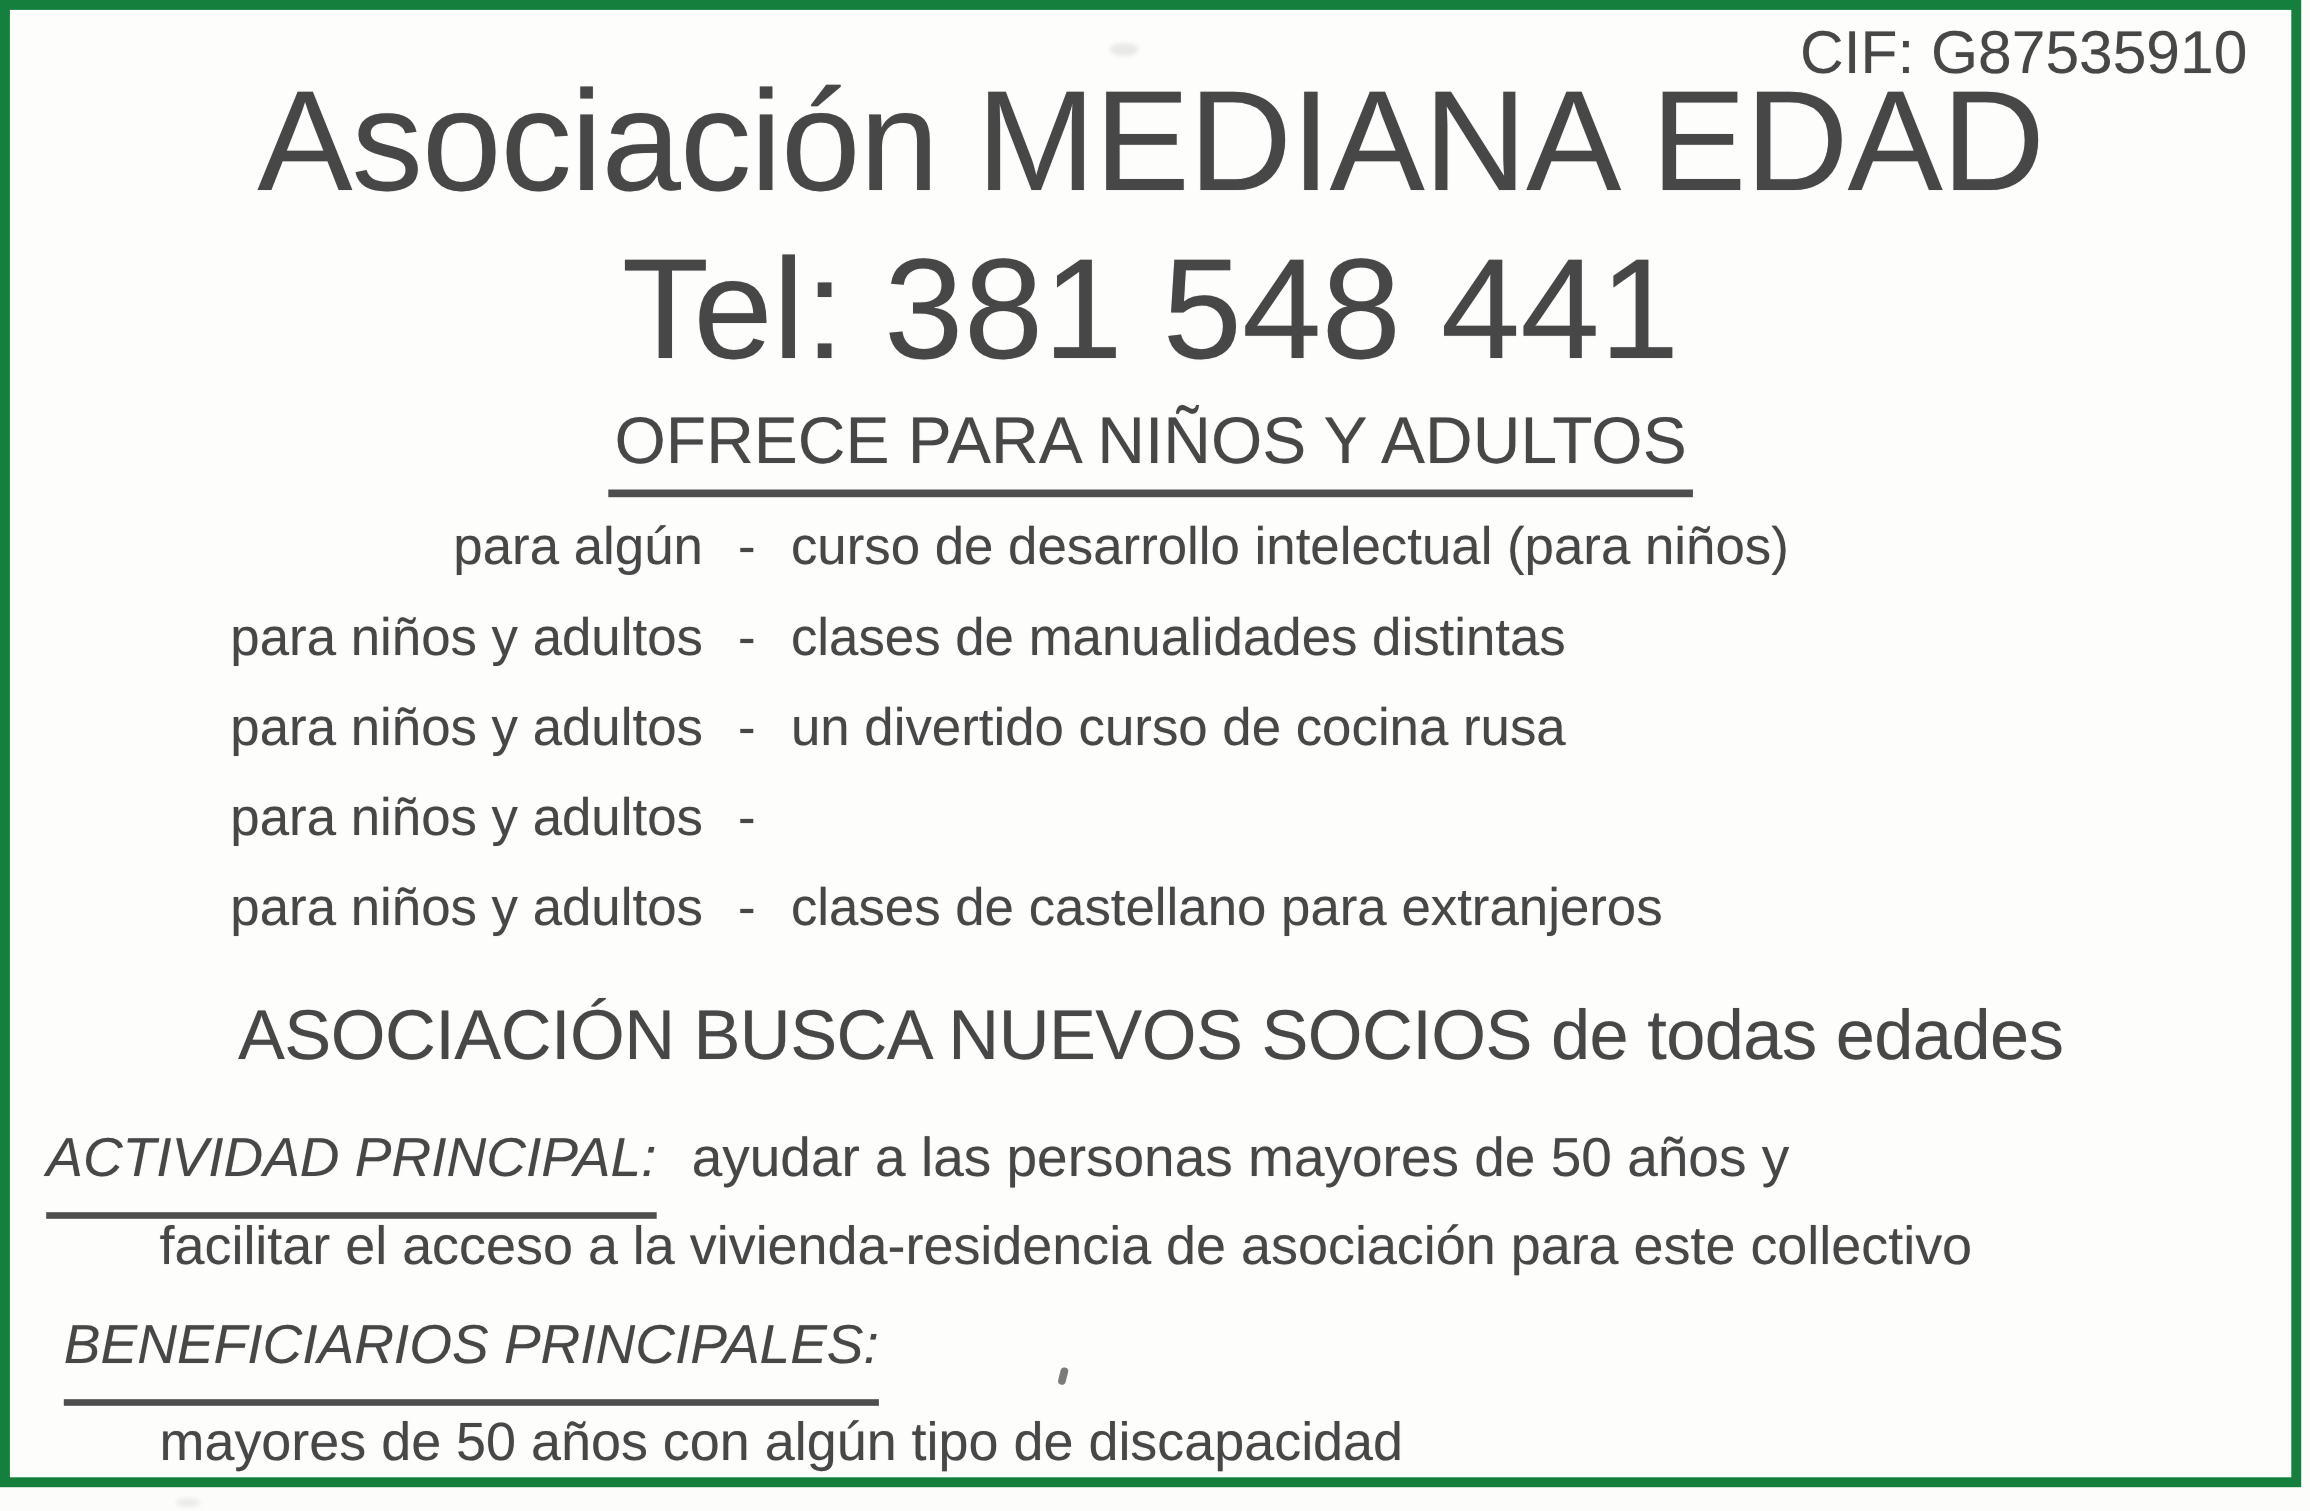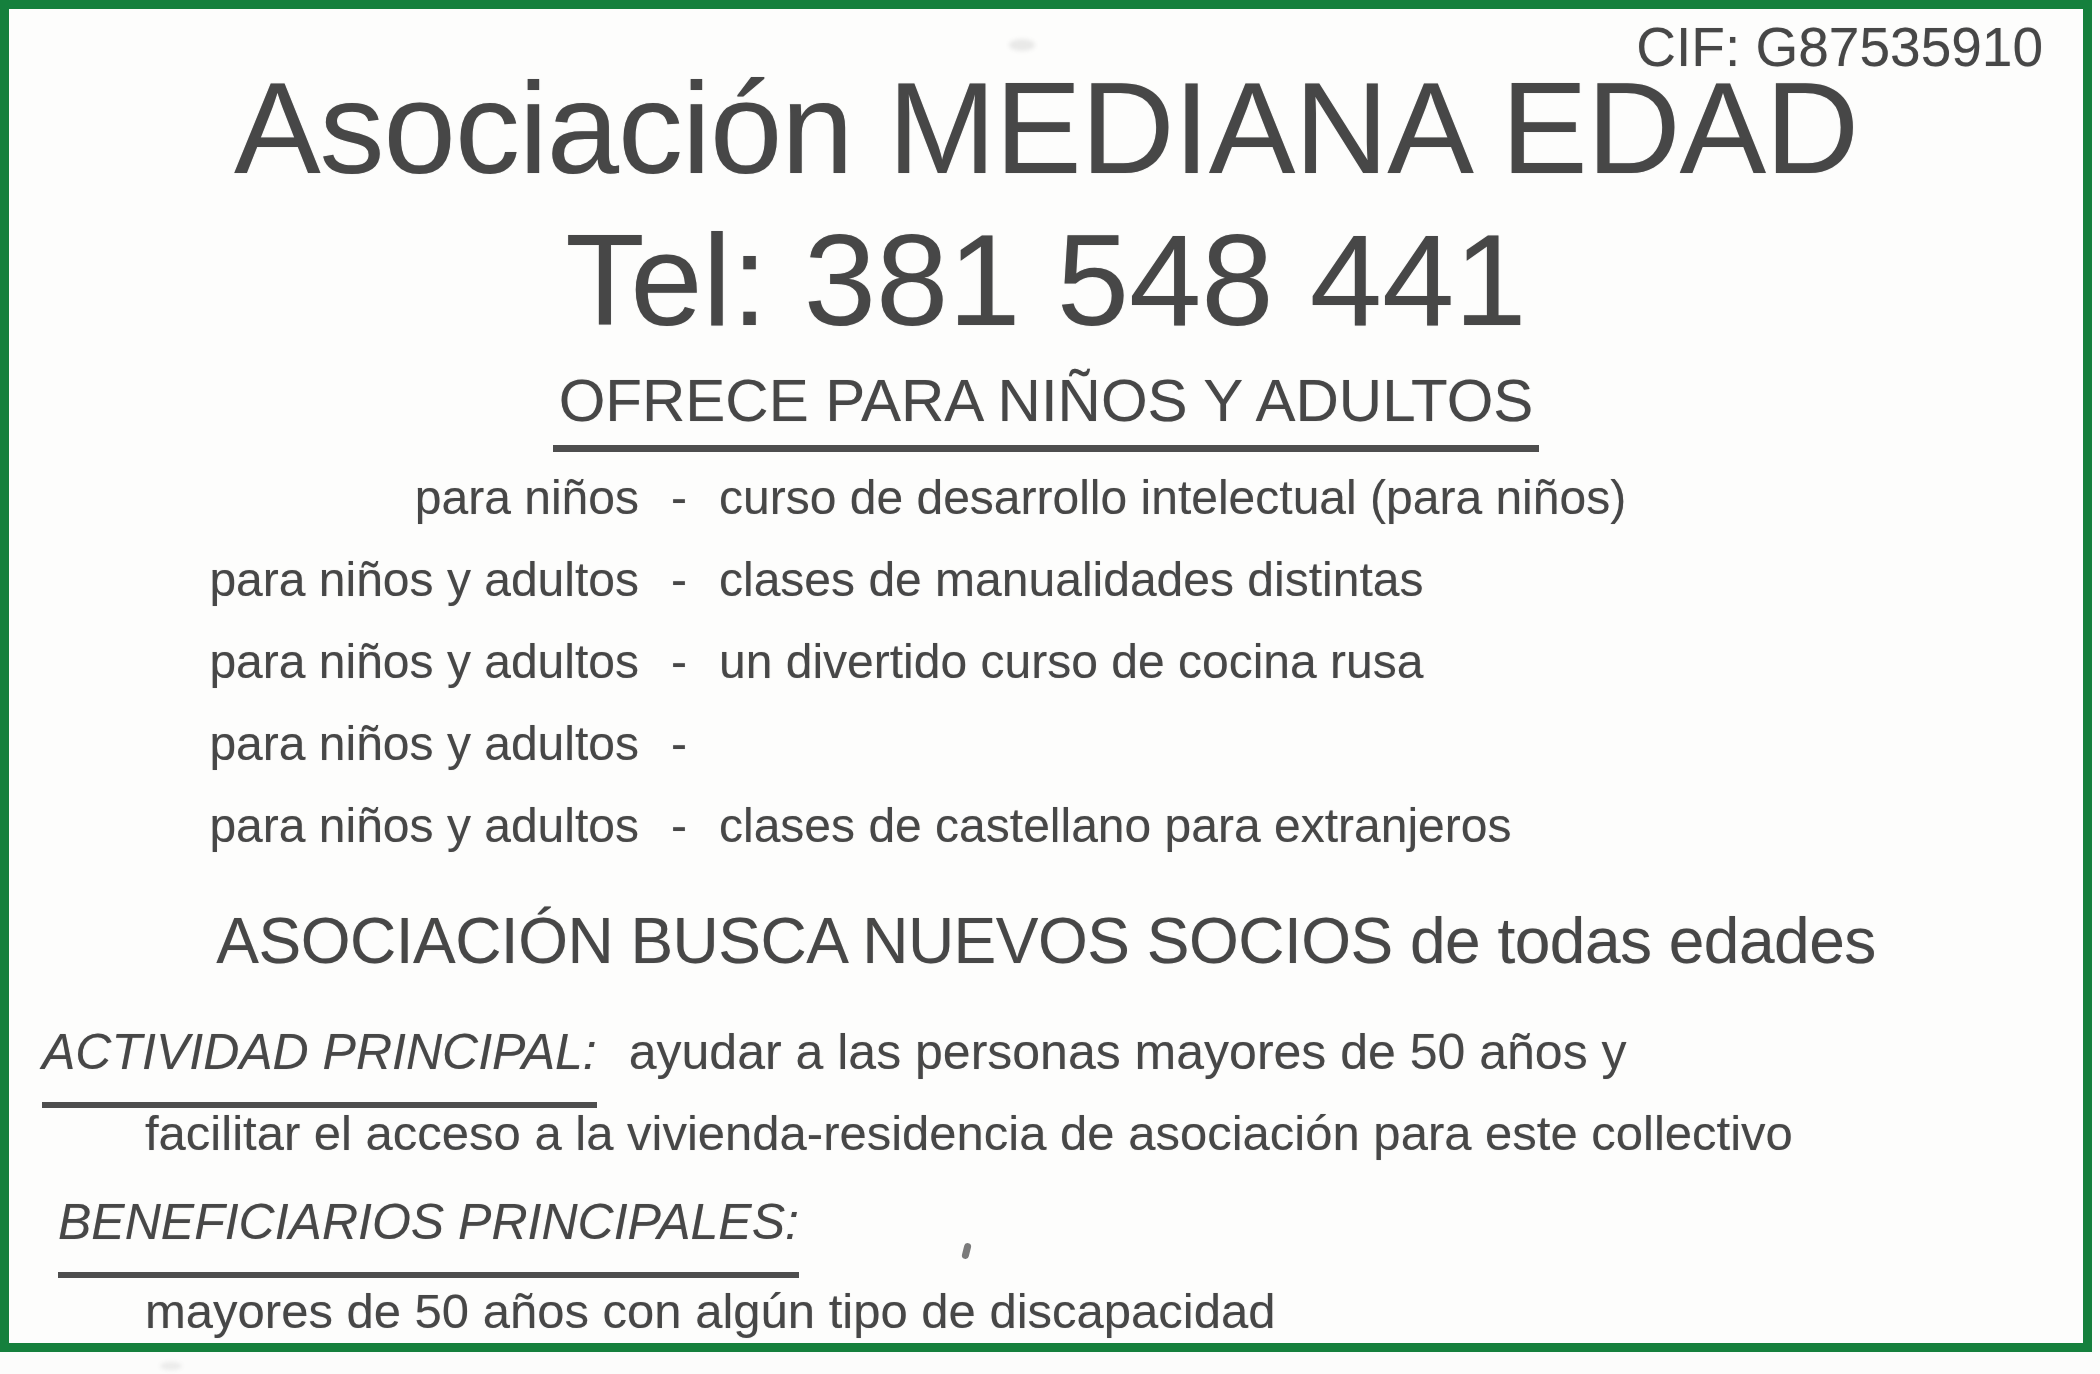--- a/index.html
+++ b/index.html
@@ -78,21 +78,21 @@
     <h1 class="title ink">Asociación MEDIANA EDAD</h1>
 
     <div class="phone ink">Tel: 381 548 441</div>
 
     <div class="offers-heading-wrap">
       <span class="offers-heading ink">OFRECE PARA NIÑOS Y ADULTOS</span>
     </div>
 
     <div class="offers">
       <div class="offer-row ink">
-        <span class="offer-aud">para niños</span>
+        <span class="offer-aud">para algún</span>
         <span class="offer-sep">-</span>
         <span class="offer-desc">curso de desarrollo intelectual (para niños)</span>
       </div>
       <div class="offer-row ink">
         <span class="offer-aud">para niños y adultos</span>
         <span class="offer-sep">-</span>
         <span class="offer-desc">clases de manualidades distintas</span>
       </div>
       <div class="offer-row ink">
         <span class="offer-aud">para niños y adultos</span>

